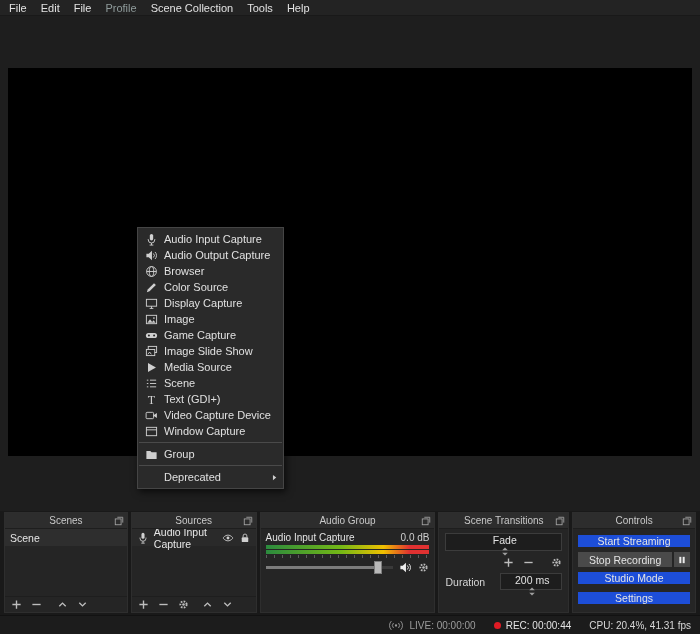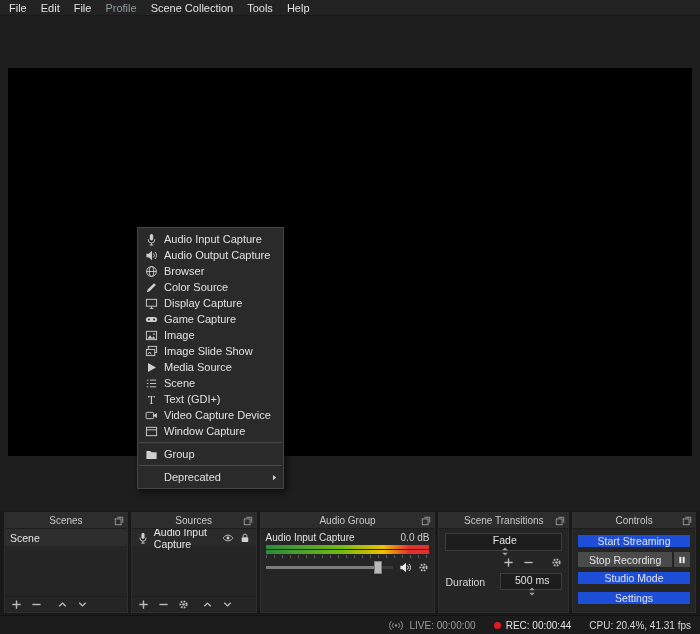--- a/index.html
+++ b/index.html
@@ -147,38 +147,38 @@
   <div class="ctx-item">
     <span class="ci" data-icon="monitor">
         <svg viewBox="0 0 14 14" fill="none" stroke="currentColor">
           <rect x="1.5" y="2.5" width="11" height="7.4"></rect>
           <path d="M5 12.3h4M7 9.9v2.4"></path>
         </svg>
       </span>
     <span>Display Capture</span>
   </div>
   <div class="ctx-item">
+    <span class="ci" data-icon="image">
+        <svg viewBox="0 0 14 14">
+          <rect x="1.5" y="2.5" width="11" height="9" fill="none" stroke="currentColor"></rect>
+          <path d="M2.6 10.4l2.8-3.6 2.3 2.8 1.5-1.7 2.2 2.5z" fill="currentColor"></path>
+          <circle cx="9.6" cy="5.4" r=".9" fill="currentColor"></circle>
+        </svg>
+      </span>
+    <span>Image</span>
+  </div>
+  <div class="ctx-item">
     <span class="ci" data-icon="gamepad">
         <svg viewBox="0 0 14 14">
           <rect x="1" y="4.2" width="12" height="5.6" rx="2.8" fill="currentColor"></rect>
           <circle cx="4.2" cy="7" r="1.1" fill="#262626"></circle>
           <circle cx="9.8" cy="7" r="1.1" fill="#262626"></circle>
         </svg>
       </span>
     <span>Game Capture</span>
-  </div>
-  <div class="ctx-item">
-    <span class="ci" data-icon="image">
-        <svg viewBox="0 0 14 14">
-          <rect x="1.5" y="2.5" width="11" height="9" fill="none" stroke="currentColor"></rect>
-          <path d="M2.6 10.4l2.8-3.6 2.3 2.8 1.5-1.7 2.2 2.5z" fill="currentColor"></path>
-          <circle cx="9.6" cy="5.4" r=".9" fill="currentColor"></circle>
-        </svg>
-      </span>
-    <span>Image</span>
   </div>
   <div class="ctx-item">
     <span class="ci" data-icon="slideshow">
         <svg viewBox="0 0 14 14" fill="none" stroke="currentColor">
           <rect x="3.5" y="1.5" width="9" height="6.6"></rect>
           <rect x="1.5" y="4.8" width="9" height="6.6" fill="#262626"></rect>
           <path d="M3 10l2-2.4 1.8 2.4"></path>
         </svg>
       </span>
     <span>Image Slide Show</span>
@@ -428,21 +428,21 @@
         <span class="tb-icon gearpos" data-icon="gear">
             <svg viewBox="0 0 14 14" fill="none" stroke="currentColor">
               <circle cx="7" cy="7" r="4" stroke-width="2.4" stroke-dasharray="2.1 1.6"></circle>
               <circle cx="7" cy="7" r="1.6" fill="currentColor" stroke="none"></circle>
             </svg>
           </span>
       </div>
       <div class="duration-row">
         <span class="dur-label">Duration</span>
         <div class="spinbox">
-          <span>500 ms</span>
+          <span>200 ms</span>
           <span class="spin" data-icon="spinner">
               <svg viewBox="0 0 8 12" fill="currentColor">
                 <path d="M1 4.6l3-3 3 3z"></path>
                 <path d="M1 7.4l3 3 3-3z"></path>
               </svg>
             </span>
         </div>
       </div>
     </div>
   </div>

